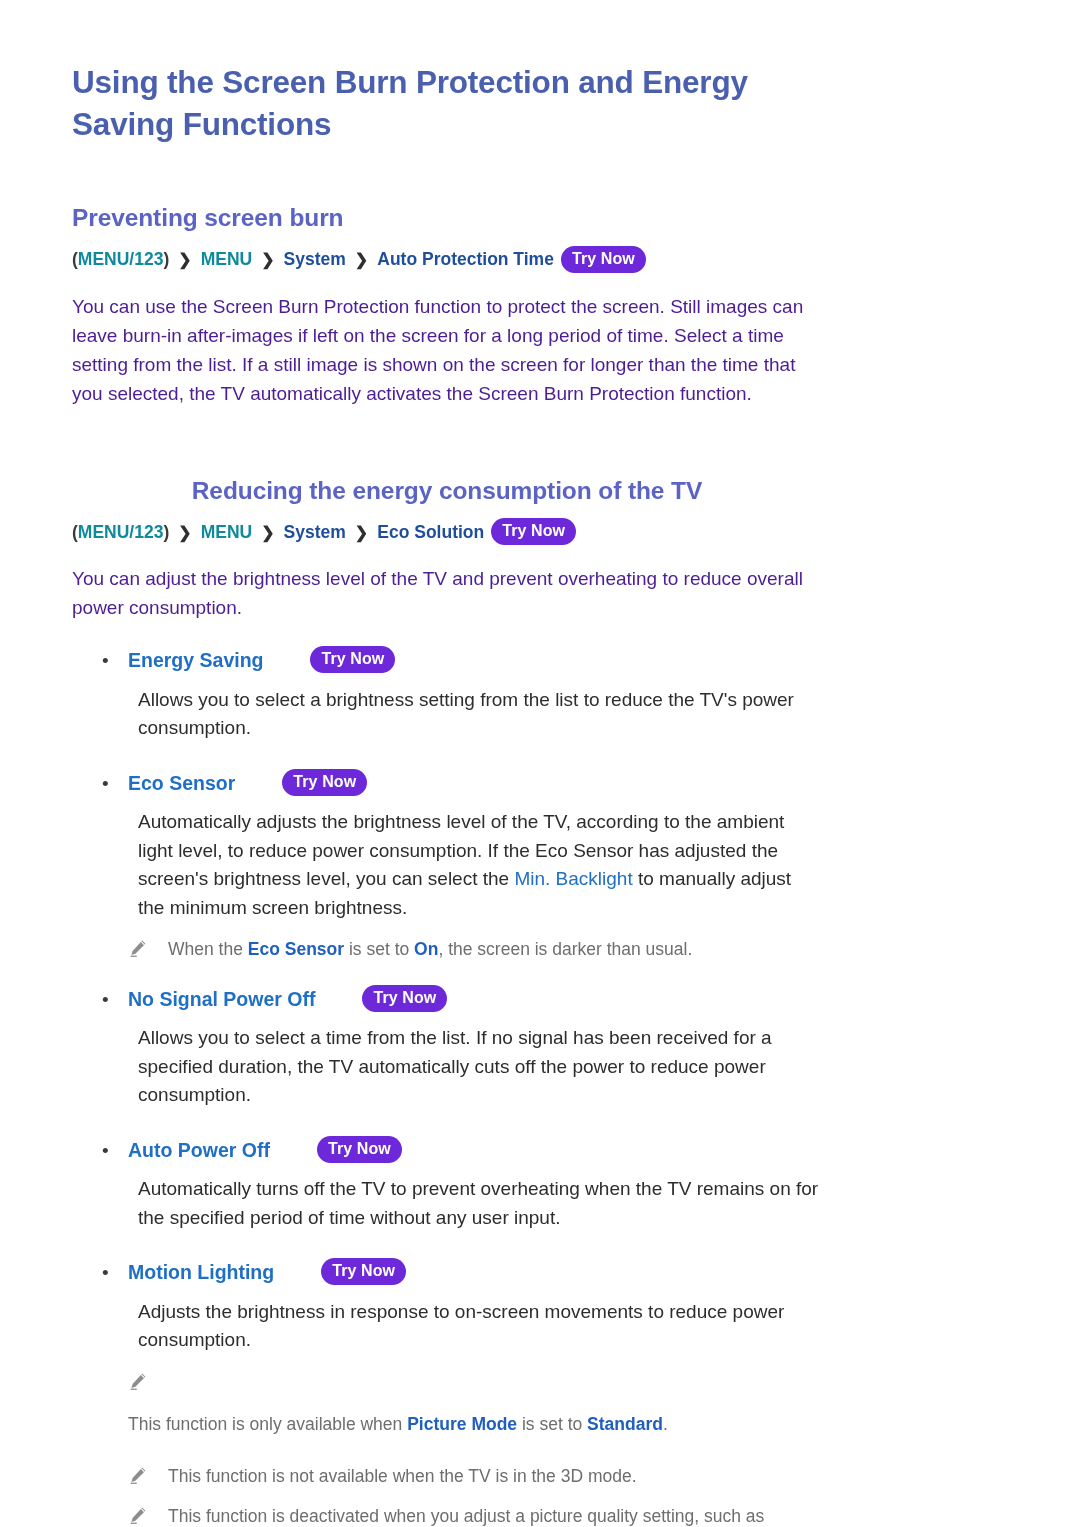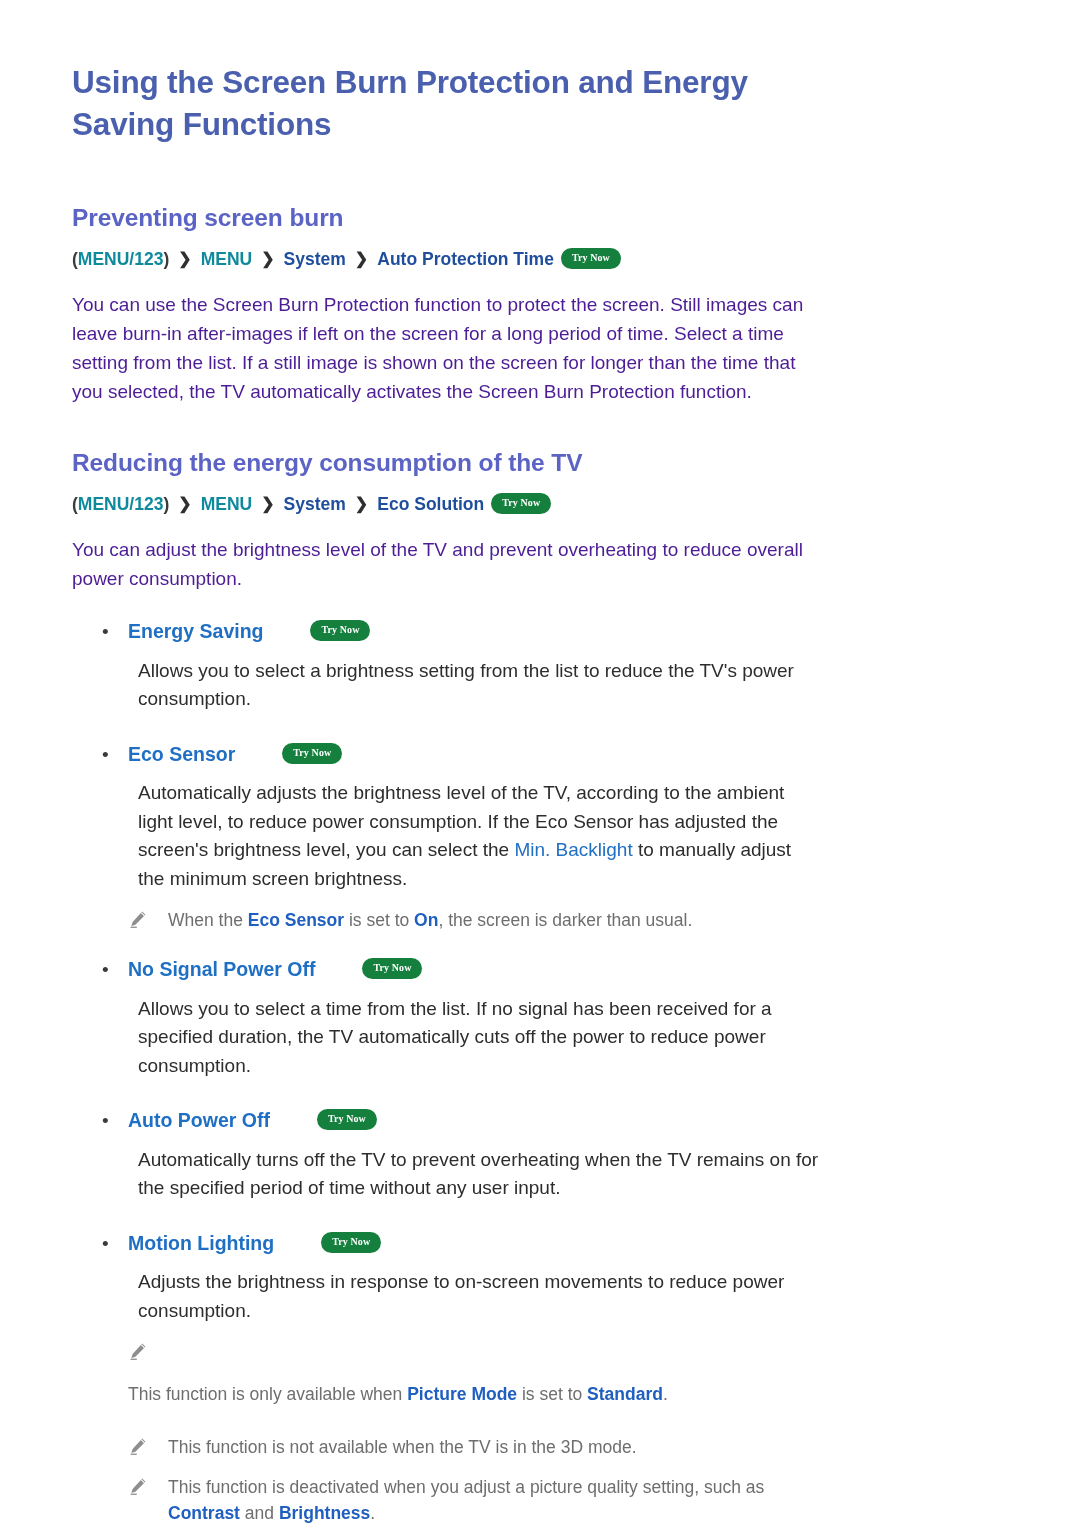--- a/index.html
+++ b/index.html
@@ -34,21 +34,22 @@
   }
   .section-heading {
     font-size: 24.5px;
     font-weight: bold;
     color: #5b63c4;
     line-height: 1.2;
     letter-spacing: -0.1px;
     margin: 0 0 14px 0;
   }
   .section-heading.second {
-    margin-top: 42px;
+    margin-top: 68px;
+    text-align: center;
   }
 
   
   .menu-path {
     font-size: 17.5px;
     font-weight: bold;
     color: #1f4e9c;
     line-height: 1.45;
     margin: 0 0 18px 0;
     display: flex;
@@ -63,33 +64,32 @@
     color: #2f2f2f;
     font-weight: bold;
     font-size: 16px;
     padding: 0 9px;
     line-height: 1;
   }
 
   
   .try-now {
     display: inline-block;
-    background: #15803d;
+    background: #6d28d9;
     color: #ffffff;
-    font-size: 10px;
+    font-size: 16px;
     font-weight: bold;
     line-height: 1;
     padding: 5px 11px 6px 11px;
     border-radius: 999px;
     margin-left: 7px;
     position: relative;
     top: -1px;
     white-space: nowrap;
     letter-spacing: 0.1px;
-    font-family: Liberation Serif, serif;
   }
 
   
   p.body {
     font-size: 19px;
     line-height: 1.53;
     color: #4c1d95;
     margin: 0 0 10px 0;
     max-width: 945px;
   }

